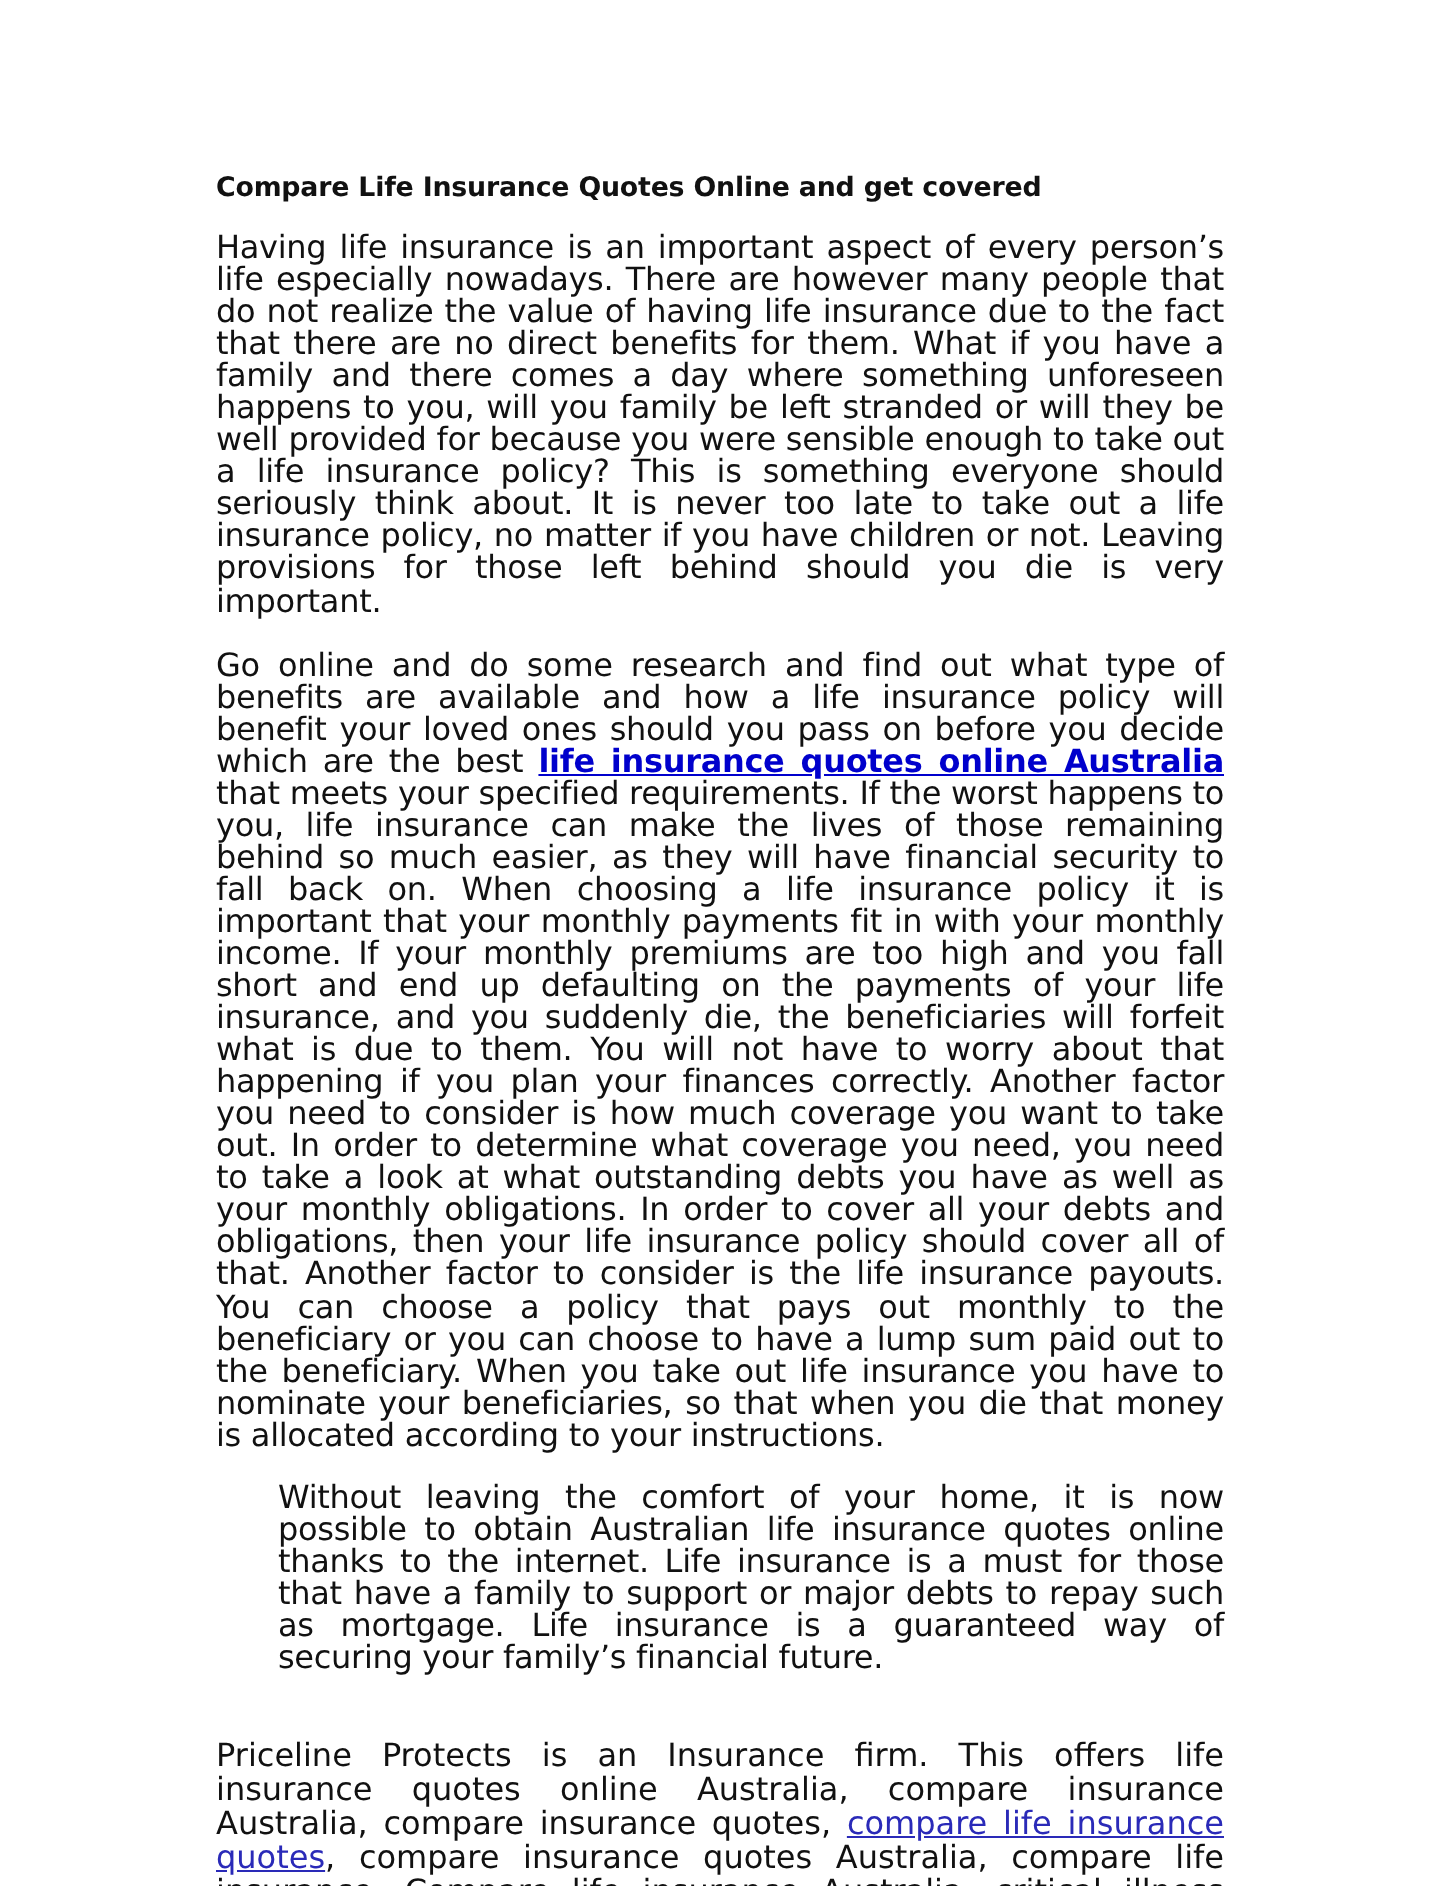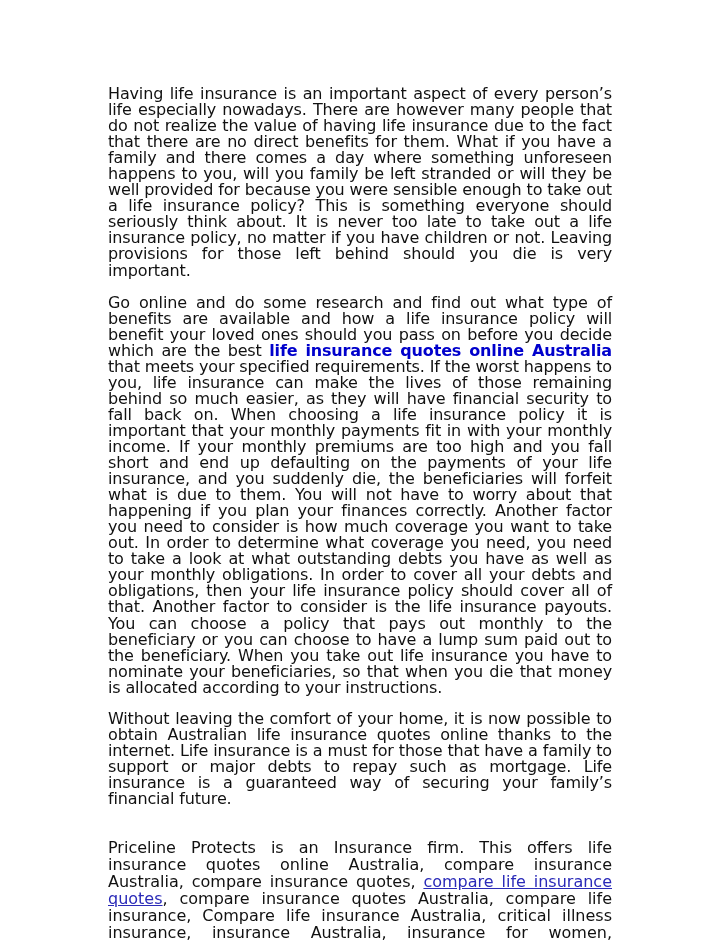--- a/index.html
+++ b/index.html
@@ -31,38 +31,40 @@
       letter-spacing: -0.1px;
     }
     .para {
       font-size: 16px;
       line-height: 16.05px;
       text-align: justify;
       margin: 0 0 16px 0;
       letter-spacing: -0.15px;
     }
     .para.p2 { margin-bottom: 15px; }
-    .para.p3 { margin-bottom: 32px; }
+    .para.p3 { margin-bottom: 32px; margin-left: 31px; }
     .para.p4 {
       line-height: 17.1px;
       letter-spacing: 0px;
     }
     .link-bold {
       color: #0000cc;
       font-weight: bold;
+      text-decoration: underline;
     }
     .link {
       color: #2a2ab8;
       text-decoration: underline;
     }
   </style>
 </head>
 <body>
 
 <div class="page">
+  <h1 class="title">Compare Life Insurance Quotes Online and get covered</h1>
 
   <p class="para p1">Having life insurance is an important aspect of every person’s life especially nowadays. There are however many people that do not realize the value of having life insurance due to the fact that there are no direct benefits for them. What if you have a family and there comes a day where something unforeseen happens to you, will you family be left stranded or will they be well provided for because you were sensible enough to take out a life insurance policy? This is something everyone should seriously think about. It is never too late to take out a life insurance policy, no matter if you have children or not. Leaving provisions for those left behind should you die is very important.</p>
 
   <p class="para p2"><span>Go online and do some research and find out what type of benefits are available and how a life insurance policy will benefit your loved ones should you pass on before you decide which are the best </span><a class="link-bold">life insurance quotes online Australia</a><span> that meets your specified requirements. If the worst happens to you, life insurance can make the lives of those remaining behind so much easier, as they will have financial security to fall back on. When choosing a life insurance policy it is important that your monthly payments fit in with your monthly income. If your monthly premiums are too high and you fall short and end up defaulting on the payments of your life insurance, and you suddenly die, the beneficiaries will forfeit what is due to them. You will not have to worry about that happening if you plan your finances correctly. Another factor you need to consider is how much coverage you want to take out. In order to determine what coverage you need, you need to take a look at what outstanding debts you have as well as your monthly obligations. In order to cover all your debts and obligations, then your life insurance policy should cover all of that. Another factor to consider is the life insurance payouts. You can choose a policy that pays out monthly to the beneficiary or you can choose to have a lump sum paid out to the beneficiary. When you take out life insurance you have to nominate your beneficiaries, so that when you die that money is allocated according to your instructions.</span></p>
 
   <p class="para p3">Without leaving the comfort of your home, it is now possible to obtain Australian life insurance quotes online thanks to the internet. Life insurance is a must for those that have a family to support or major debts to repay such as mortgage. Life insurance is a guaranteed way of securing your family’s financial future.</p>
 
   <p class="para p4"><span>Priceline Protects is an Insurance firm. This offers life insurance quotes online Australia, compare insurance Australia, compare insurance quotes, </span><a class="link">compare life insurance quotes</a><span>, compare insurance quotes Australia, compare life insurance, Compare life insurance Australia, critical illness insurance, insurance Australia, insurance for women, insurance quotes Australia, insurance with reward points, life insurace Australia, life insurance quotes, life insurance quotes Australia, Priceline protects life insurance, Priceline protects, priceline protects critical illness insurance, Priceline Protects Serious Illness insurance, serious illness insurance, womens insurance.</span></p>
 </div>
 

